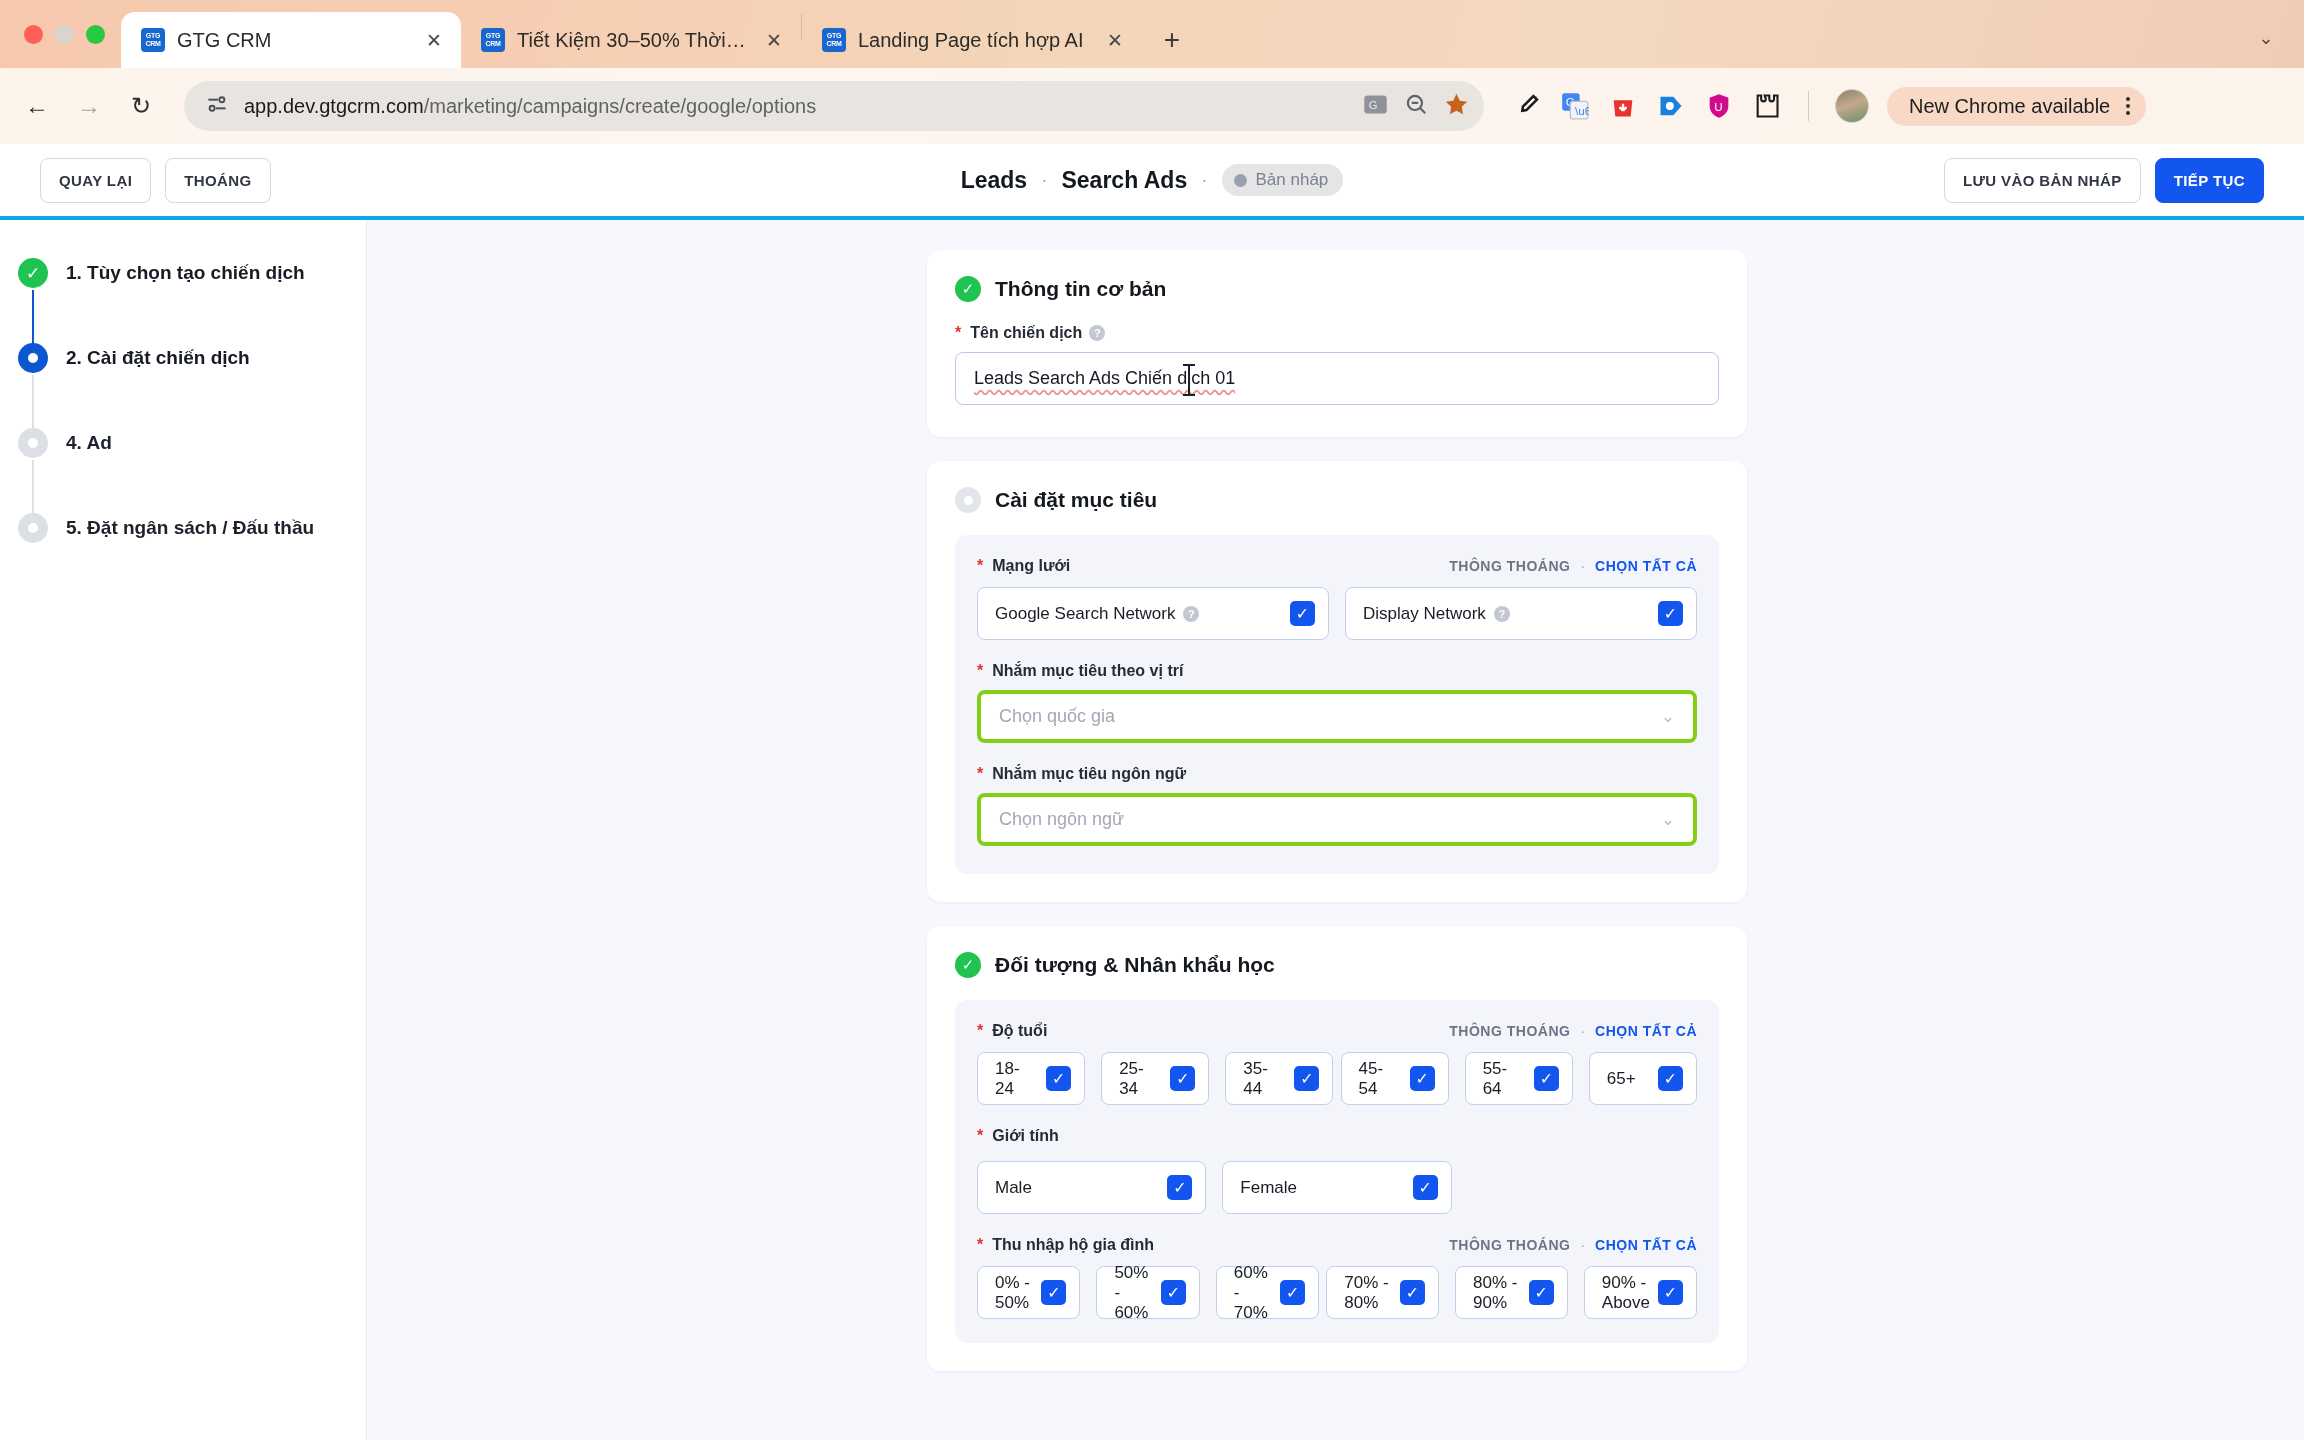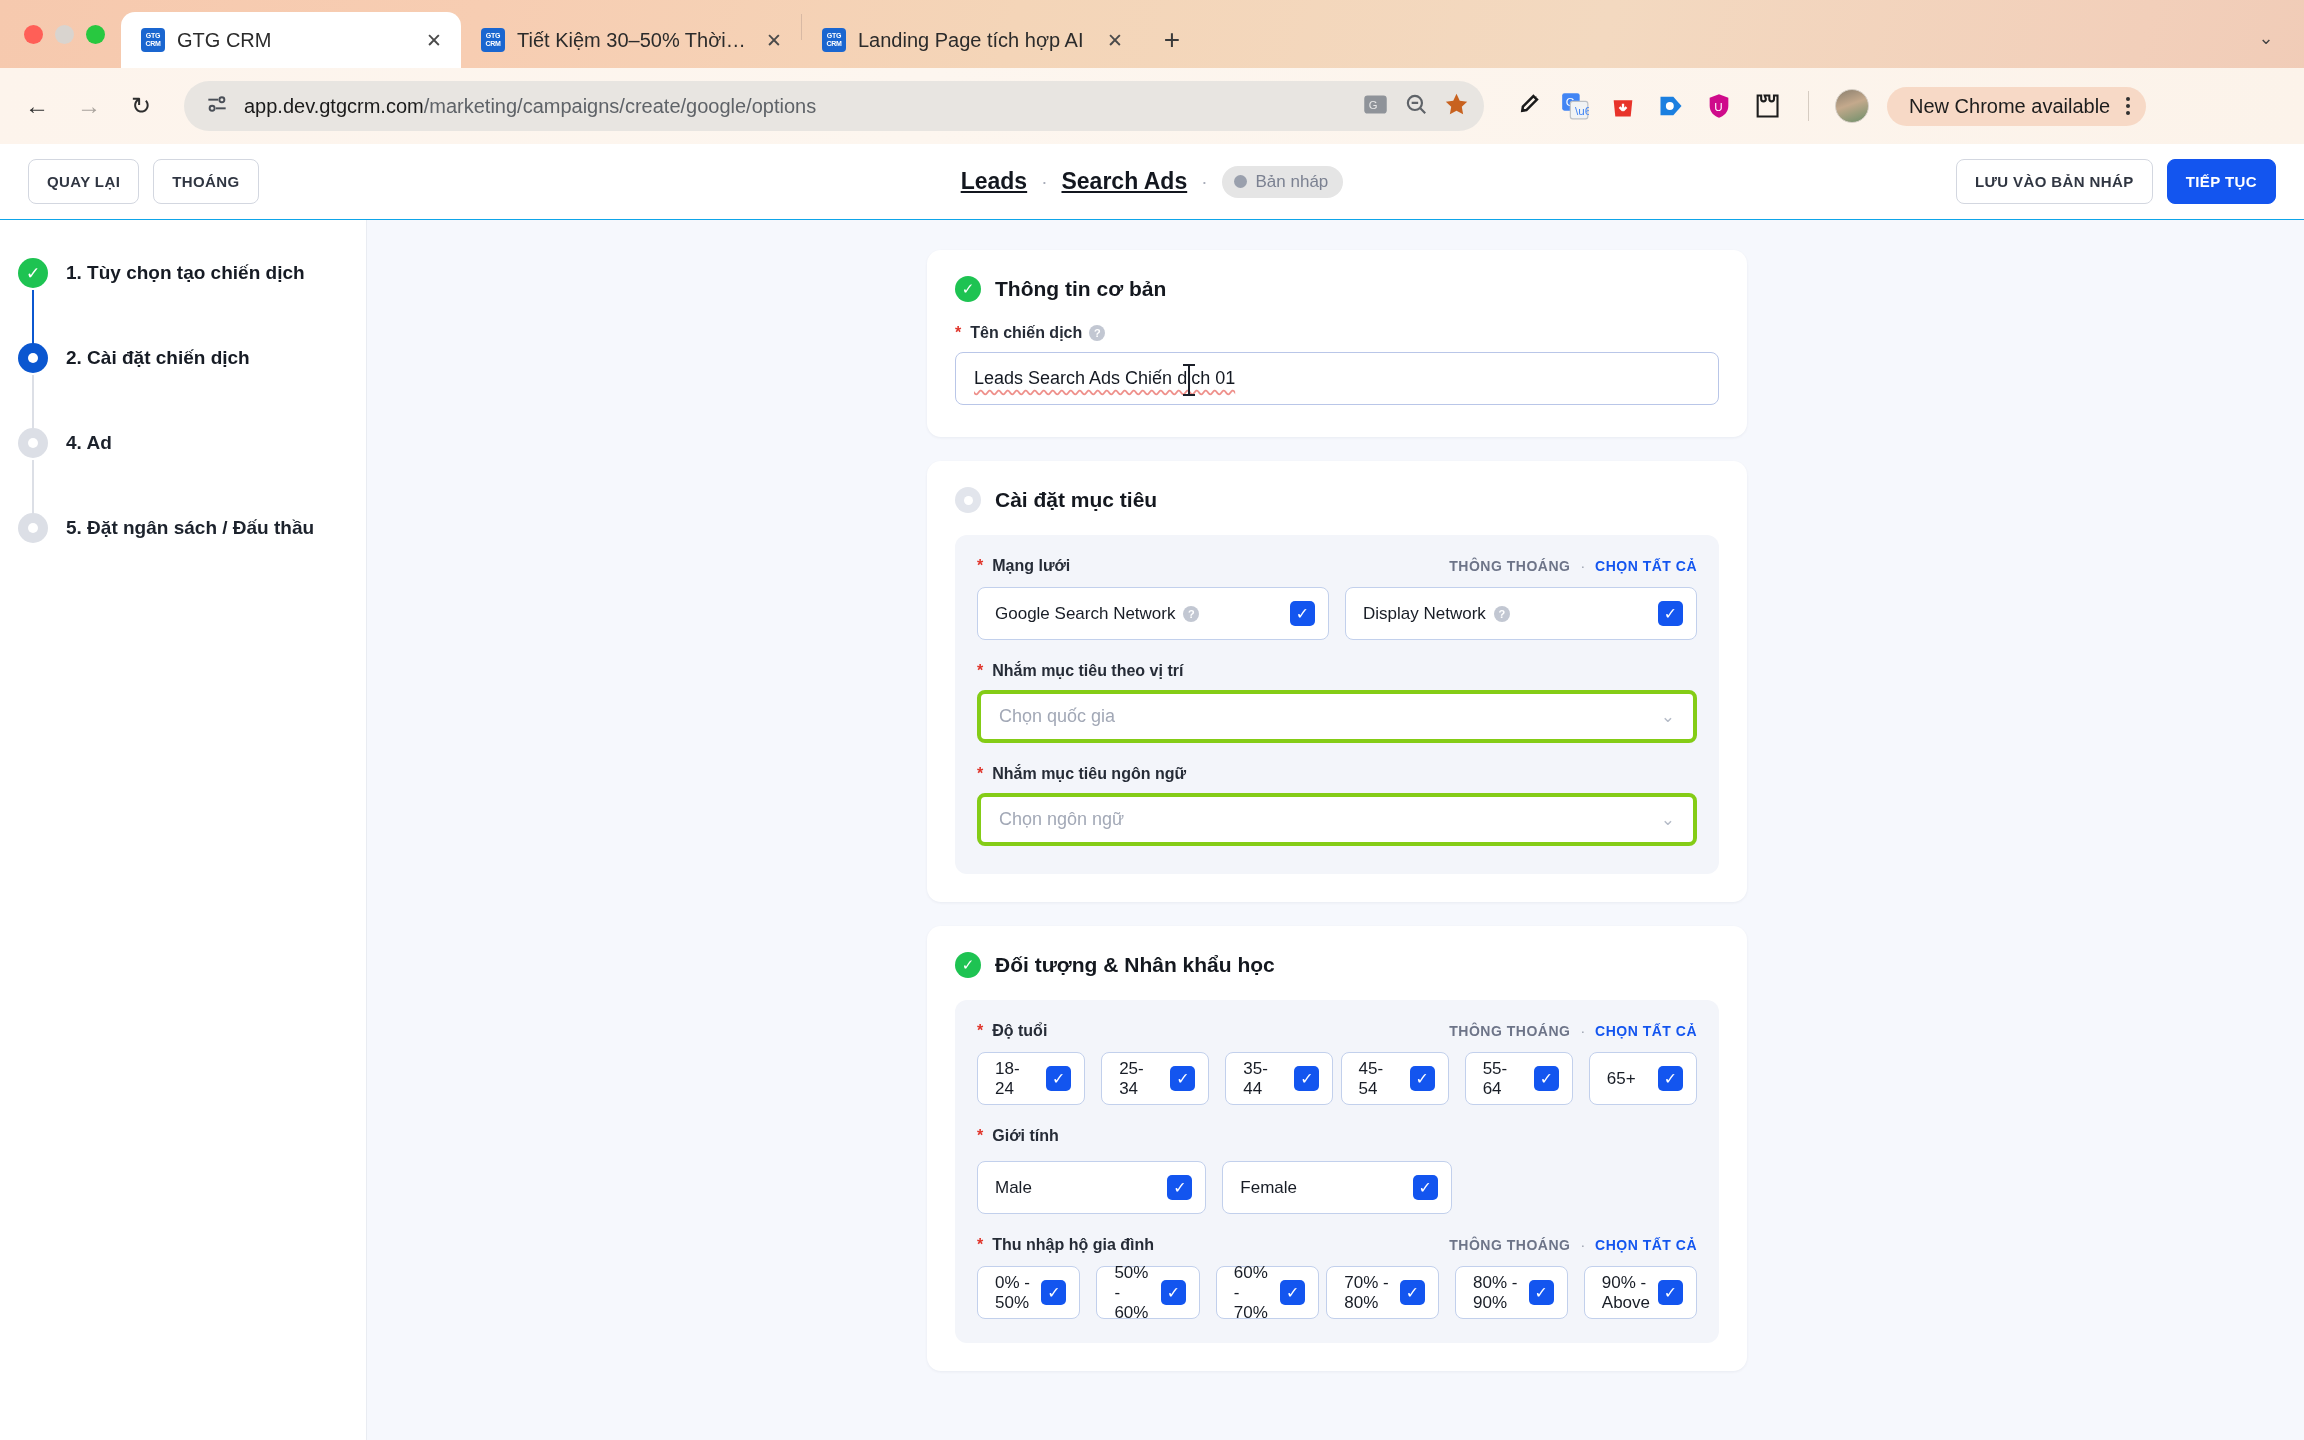--- a/index.html
+++ b/index.html
@@ -107,39 +107,39 @@
   .kebab { display: flex; flex-direction: column; gap: 3px; align-items: center; padding: 0 6px; }
   .kebab i { width: 4px; height: 4px; border-radius: 50%; background: #303030; display: block; }
 
   
   .app {
     flex: 1 1 auto; background: #ffffff;
     display: flex; flex-direction: column; min-height: 0;
   }
   .apphead {
     height: 76px; flex: 0 0 76px;
-    display: flex; align-items: center; padding: 0 28px;
-    background: #ffffff; border-bottom: 1px solid #0ea5e9;
+    display: flex; align-items: center; padding: 0 40px;
+    background: #ffffff; border-bottom: 4px solid #0ea5e9;
     position: relative;
   }
   .btn {
     border: 1px solid #d3d7e0; background: #fff; border-radius: 8px;
     font-size: 15px; font-weight: 700; letter-spacing: .4px;
     color: #303642; padding: 13px 18px; white-space: nowrap;
     font-family: "Liberation Sans", sans-serif;
   }
   .btn.primary { background: #1355ef; border-color: #1355ef; color: #fff; }
   .head-left { display: flex; gap: 14px; }
   .head-center {
     position: absolute; left: 0; right: 0; margin: 0 auto;
     display: flex; align-items: center; justify-content: center; gap: 14px;
     pointer-events: none;
   }
   .head-center > * { pointer-events: auto; }
-  .crumb { font-size: 23px; font-weight: 700; color: #13171f; text-decoration: underline; }
+  .crumb { font-size: 23px; font-weight: 700; color: #13171f; }
   .crumb-sep { color: #a8adb9; font-size: 19px; }
   .status-badge {
     display: inline-flex; align-items: center; gap: 9px;
     background: #e5e5e5; border-radius: 16px; padding: 6px 15px 6px 12px;
     font-size: 17px; color: #7b8191;
   }
   .status-badge .sdot { width: 13px; height: 13px; border-radius: 50%; background: #9aa0ad; }
   .head-right { margin-left: auto; display: flex; gap: 14px; align-items: center; }
 
   .body { flex: 1 1 auto; display: flex; min-height: 0; background: #f6f8fd; }

